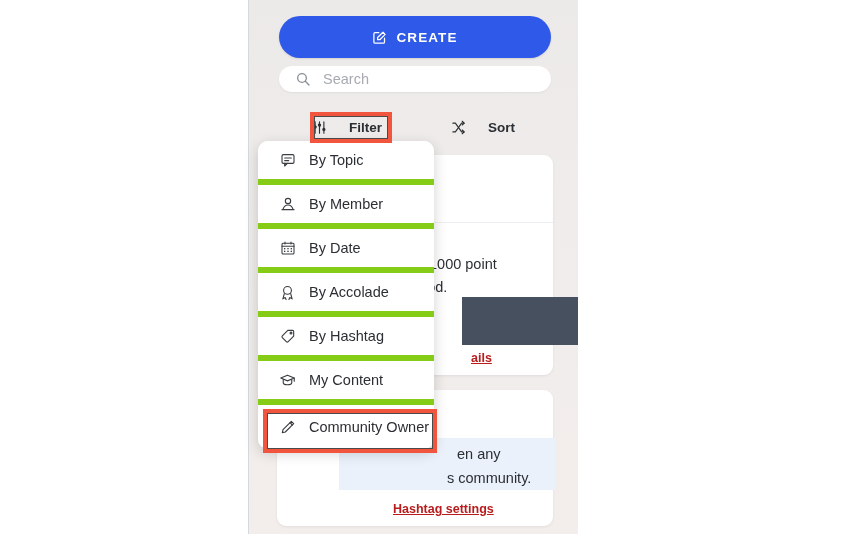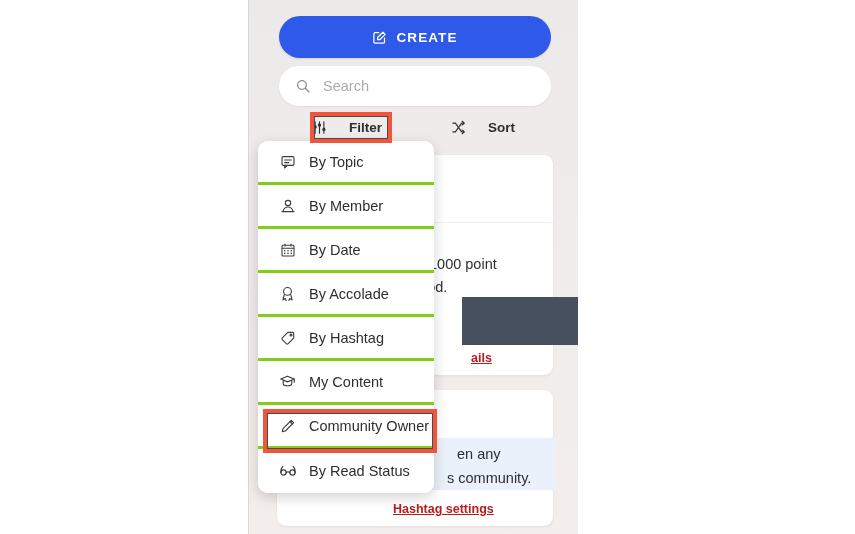--- a/index.html
+++ b/index.html
@@ -57,21 +57,21 @@
     box-shadow: 0 1px 2px rgba(0,0,0,.10);
   }
   .create-btn .ico { display: flex; align-items: center; }
 
   
   .search-box {
     position: absolute;
     left: 30px;
     top: 66px;
     width: 272px;
-    height: 40px;
+    height: 26px;
     background: #ffffff;
     border-radius: 21px;
     display: flex;
     align-items: center;
     padding: 0 16px;
     gap: 12px;
     box-shadow: 0 1px 2px rgba(0,0,0,.06);
   }
   .search-box .ico { display: flex; align-items: center; color:#8b8f96; }
   .search-input {
@@ -200,21 +200,21 @@
   }
   .dd-item {
     height: 44px;
     display: flex;
     align-items: center;
     gap: 12px;
     padding: 0 0 0 20px;
     font-size: 14.5px;
     color: #2b2e33;
     cursor: pointer;
-    border-bottom: 3px solid #84cc16;
+    border-bottom: 6px solid #84cc16;
     background: #ffffff;
   }
   .dd-item:last-child { border-bottom: none; }
   .dd-item .ico {
     width: 19px;
     display: flex;
     align-items: center;
     justify-content: center;
     color: #3a3d42;
     flex: none;
@@ -398,32 +398,20 @@
     <div class="dd-item">
       <span class="ico">
         <svg width="16" height="16" viewBox="0 0 24 24" fill="none" stroke="#3a3d42" stroke-width="1.7" stroke-linecap="round" stroke-linejoin="round">
           <path d="M17 3.5 20.5 7 8 19.5 3.5 20.5 4.5 16z"></path>
           <line x1="15" y1="5.5" x2="18.5" y2="9"></line>
         </svg>
       </span>
       <span class="dd-label">Community Owner</span>
     </div>
 
-    <div class="dd-item">
-      <span class="ico">
-        <svg width="18" height="18" viewBox="0 0 24 24" fill="none" stroke="#3a3d42" stroke-width="1.6" stroke-linecap="round" stroke-linejoin="round">
-          <circle cx="6" cy="14" r="3.5"></circle>
-          <circle cx="18" cy="14" r="3.5"></circle>
-          <path d="M9.5 14c.8-1 4.2-1 5 0"></path>
-          <path d="M2.5 14c0-3.5 1-6.5 2.5-8"></path>
-          <path d="M21.5 14c0-3.5-1-6.5-2.5-8"></path>
-        </svg>
-      </span>
-      <span class="dd-label">By Read Status</span>
-    </div>
 
   </div>
 
   <div class="hl" id="hl-filter">
     <div class="inner"></div>
   </div>
   <div class="hl" id="hl-owner">
     <div class="inner"></div>
   </div>
 

